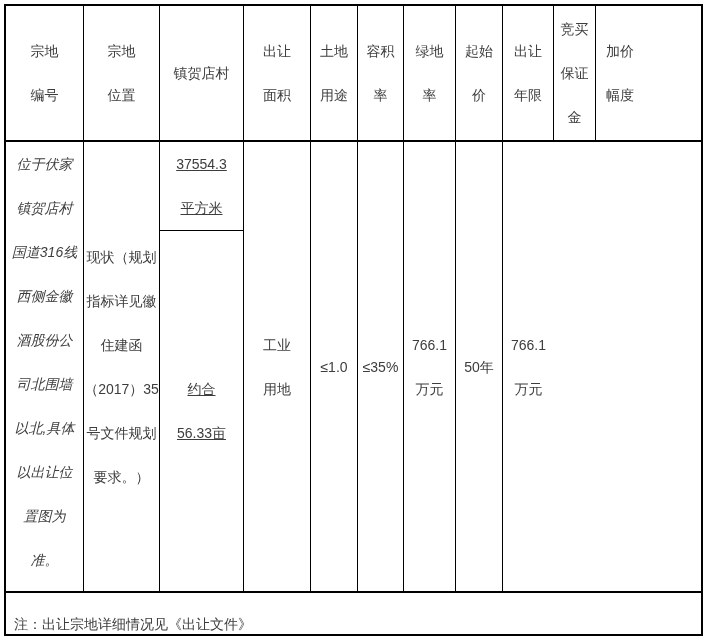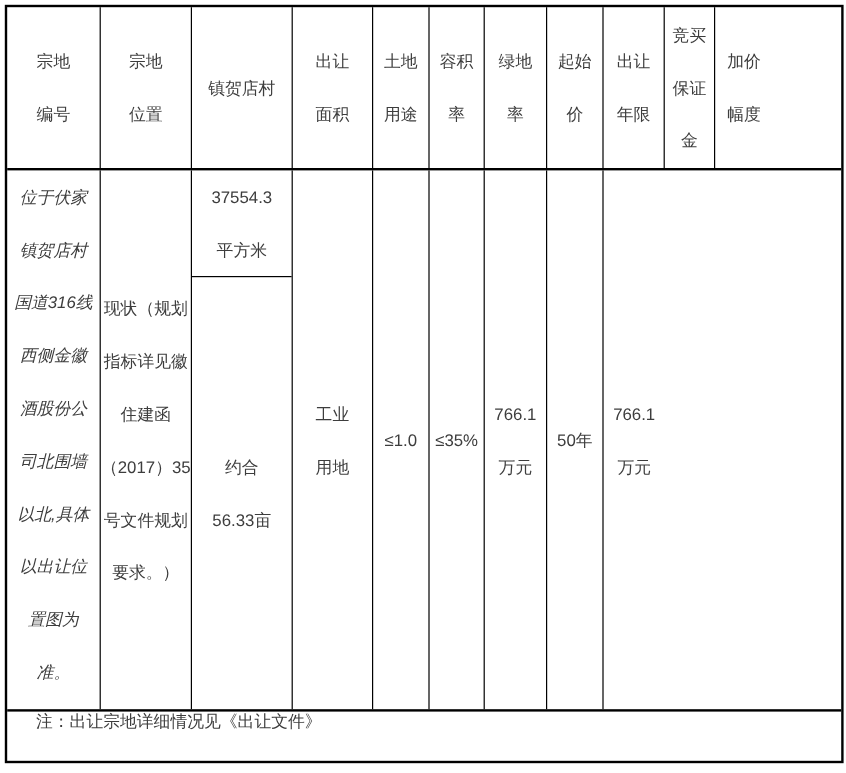--- a/index.html
+++ b/index.html
@@ -33,38 +33,39 @@
     font-size: 14px;
     line-height: 44px;
     overflow: hidden;
   }
   .cell:last-child { border-right: none; }
   .cell.align-top { align-items: flex-start; font-style: italic; }
   .area-cell {
     border-right: 1px solid #000;
     display: flex;
     flex-direction: column;
+    text-decoration: underline;
   }
   .area-sub {
     display: flex;
     align-items: center;
     justify-content: center;
     text-align: center;
     white-space: pre-line;
     font-size: 14px;
     line-height: 44px;
     overflow: hidden;
   }
   .area-top { height: 89px; border-bottom: 1px solid #000; flex: none; }
   .area-bottom { flex: 1; }
   .note-row {
     height: 41px;
     display: flex;
-    align-items: flex-start;
-    padding-left: 24px;
+    align-items: flex-end;
+    padding-left: 8px;
     font-size: 14px;
     white-space: pre;
   }
 </style>
 </head>
 <body>
 
 <div class="table">
 
   <div class="grid-row header-row">

